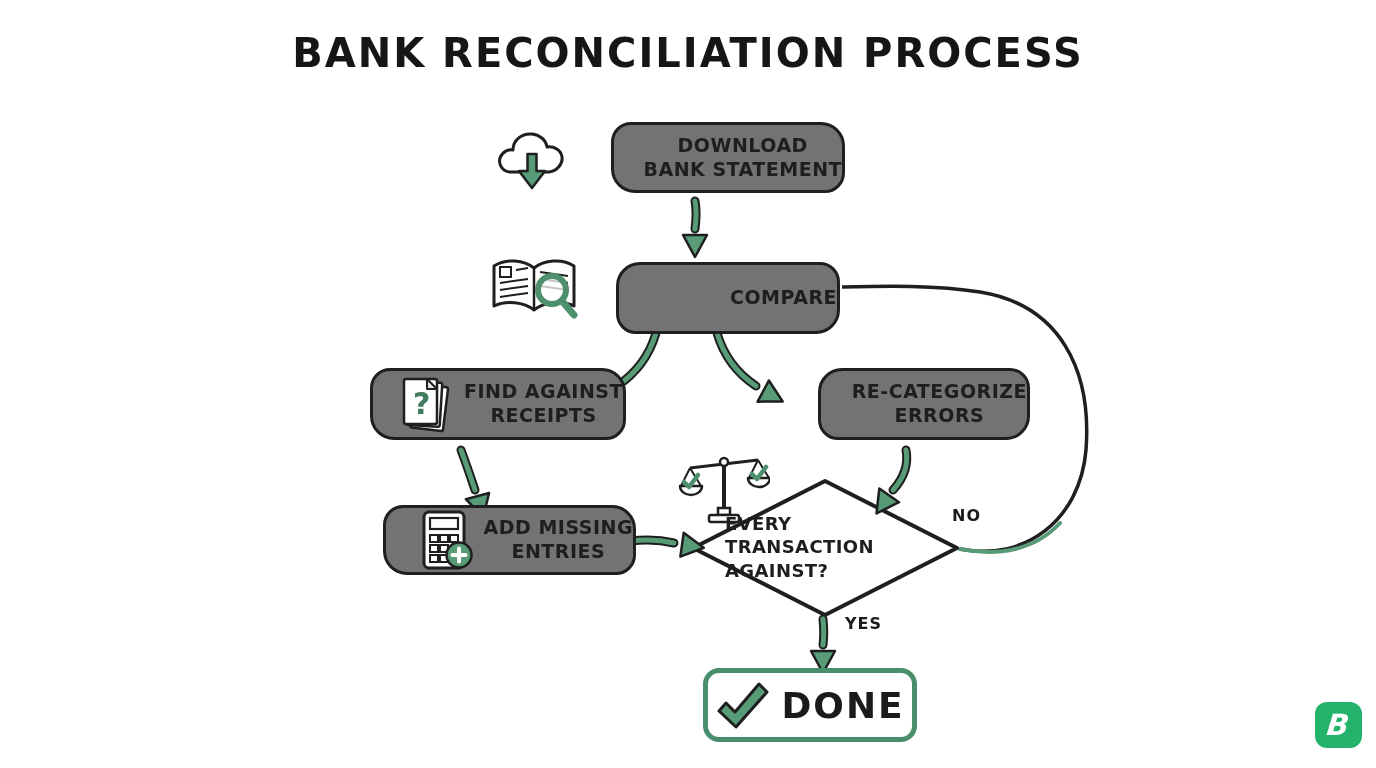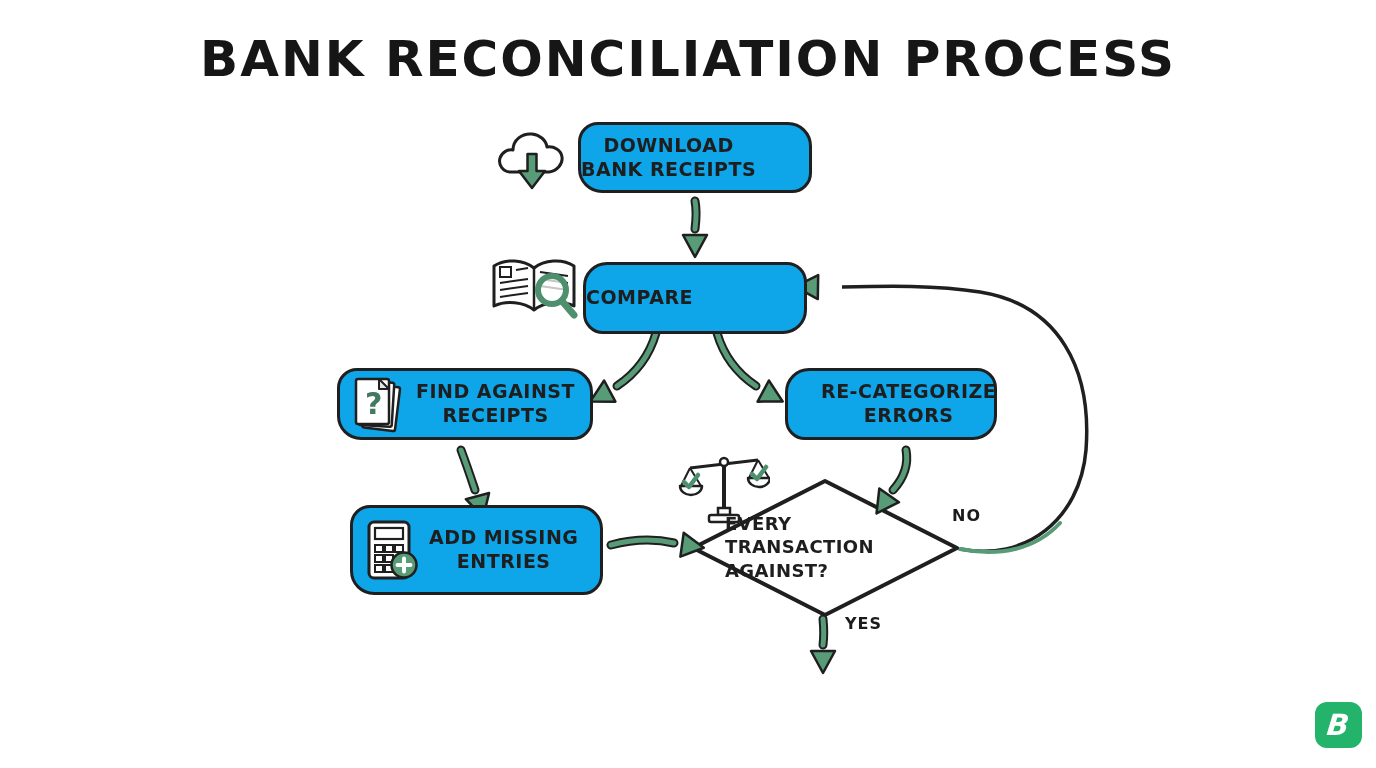--- a/index.html
+++ b/index.html
@@ -1,21 +1,21 @@
 <!DOCTYPE html>
 <html><head>
 <meta charset="utf-8">
 <style>
   html,body{margin:0;padding:0;background:#fff;}
   body{width:1376px;height:768px;overflow:hidden;font-family:"DejaVu Sans","Liberation Sans",sans-serif;}
   .canvas{position:relative;width:1376px;height:768px;background:#ffffff;}
-  .title{position:absolute;top:30px;left:0;width:100%;text-align:center;font-size:50px;font-weight:800;
+  .title{position:absolute;top:30px;left:0;width:100%;text-align:center;font-size:40px;font-weight:800;
          letter-spacing:2px;color:#161616;}
-  .box{position:absolute;background:#0ea5e9;border:3.5px solid #1f1f1f;display:flex;align-items:center;
-       justify-content:flex-start;gap:10px;box-sizing:border-box;}
+  .box{position:absolute;background:#737373;border:3.5px solid #1f1f1f;display:flex;align-items:center;
+       justify-content:flex-end;gap:10px;box-sizing:border-box;margin-left:33px;}
   .r1{border-radius:20px 24px 20px 24px;}
   .r2{border-radius:24px 20px 24px 20px;}
   .label{text-align:center;font-weight:700;color:#1e1e1e;font-size:19px;letter-spacing:.5px;line-height:1.25;}
   .label div{white-space:nowrap;}
   .edges{position:absolute;left:0;top:0;}
   .sO{fill:none;stroke:#1f1f1f;stroke-width:9;stroke-linecap:round;}
   .sG{fill:none;stroke:#579b77;stroke-width:5;stroke-linecap:round;}
   .head{fill:#579b77;stroke:#1f1f1f;stroke-width:2.5;stroke-linejoin:round;}
   .loopline{fill:none;stroke:#1f1f1f;stroke-width:3.5;}
   .loopgreen{fill:none;stroke:#579b77;stroke-width:4;stroke-linecap:round;}
@@ -93,21 +93,21 @@
   </svg>
 
   <svg class="icon" style="left:494px;top:124px;" width="76" height="76" viewBox="0 0 76 76">
     <path d="M17,48 C9,48 4,41 6,34 C8,28 14,25 19,26 C19,16 28,9 38,10 C46,11 52,16 53,23 C60,22 67,26 68,33 C69,40 63,47 55,48 Z" fill="#fff" stroke="#1f1f1f" stroke-width="3" stroke-linejoin="round"></path>
     <path d="M33.5,30 h9 v17 h8.5 l-13,17 l-13,-17 h8.5 z" fill="#579b77" stroke="#1f1f1f" stroke-width="2.5" stroke-linejoin="round"></path>
   </svg>
 
   <div class="box r1" style="left:578px;top:122px;width:234px;height:71px;">
     <div class="label">
       <div>DOWNLOAD</div>
-      <div>BANK RECEIPTS</div>
+      <div>BANK STATEMENT</div>
     </div>
   </div>
 
   <svg class="icon" style="left:486px;top:254px;" width="100" height="72" viewBox="0 0 100 72">
     <path d="M8,12 C20,4 38,6 48,14 C58,6 76,4 88,12 L88,52 C76,46 58,48 48,56 C38,48 20,46 8,52 Z" fill="#fff" stroke="#1f1f1f" stroke-width="3" stroke-linejoin="round"></path>
     <line x1="48" y1="14" x2="48" y2="56" stroke="#1f1f1f" stroke-width="2.5"></line>
     <rect x="14" y="13" width="11" height="10" fill="#fff" stroke="#1f1f1f" stroke-width="2"></rect>
     <path d="M30,16 L42,14 M14,29 L42,25 M14,36 L42,32 M14,43 L42,39" stroke="#1f1f1f" stroke-width="2" fill="none"></path>
     <path d="M54,18 L82,22 M54,25 L82,29 M54,32 L82,36" stroke="#1f1f1f" stroke-width="2" fill="none"></path>
     <circle cx="66" cy="36" r="14" fill="#ffffff" fill-opacity="0.75" stroke="#4e8f6e" stroke-width="6"></circle>
@@ -148,21 +148,21 @@
         <path d="M-5,36 L6,36 L0.5,48 Z" fill="#fff" stroke="#1f1f1f" stroke-width="2.2" stroke-linejoin="round"></path>
         <path d="M-2,43 L3,43 L0.5,48 Z" fill="#1f1f1f"></path>
       </g>
     </svg>
     <div class="label">
       <div>RE-CATEGORIZE</div>
       <div>ERRORS</div>
     </div>
   </div>
 
-  <div class="box r1" style="left:350px;top:505px;width:253px;height:90px;padding-left:10px;">
+  <div class="box r1" style="left:350px;top:505px;width:253px;height:70px;padding-left:10px;">
     <svg width="56" height="62" viewBox="0 0 56 62">
       <rect x="6" y="3" width="40" height="56" rx="5" fill="#fff" stroke="#1f1f1f" stroke-width="3"></rect>
       <rect x="12" y="9" width="28" height="11" fill="#fff" stroke="#1f1f1f" stroke-width="2.2"></rect>
       <g fill="#fff" stroke="#1f1f1f" stroke-width="2">
         <rect x="12" y="26" width="8" height="7"></rect>
           <rect x="22" y="26" width="8" height="7"></rect>
           <rect x="32" y="26" width="8" height="7"></rect>
         <rect x="12" y="36" width="8" height="7"></rect>
           <rect x="22" y="36" width="8" height="7"></rect>
         <rect x="12" y="46" width="8" height="7"></rect>
@@ -193,18 +193,24 @@
 
   <div class="decision-text">
     <div>EVERY</div>
     <div>TRANSACTION</div>
     <div>AGAINST?</div>
   </div>
 
   <div class="edge-label" style="left:952px;top:506px;">NO</div>
   <div class="edge-label" style="left:845px;top:614px;">YES</div>
 
+  <div class="done-box">
+    <svg width="54" height="48" viewBox="0 0 54 48">
+      <path d="M4,30 L11,22 L20,31 L44,3 L52,11 L21,46 Z" fill="#579b77" stroke="#1f1f1f" stroke-width="3" stroke-linejoin="round"></path>
+    </svg>
+    <span class="done-label">DONE</span>
+  </div>
 
   <div class="logo">
     <span>B</span>
   </div>
 
 </div>
 
 </body></html>

